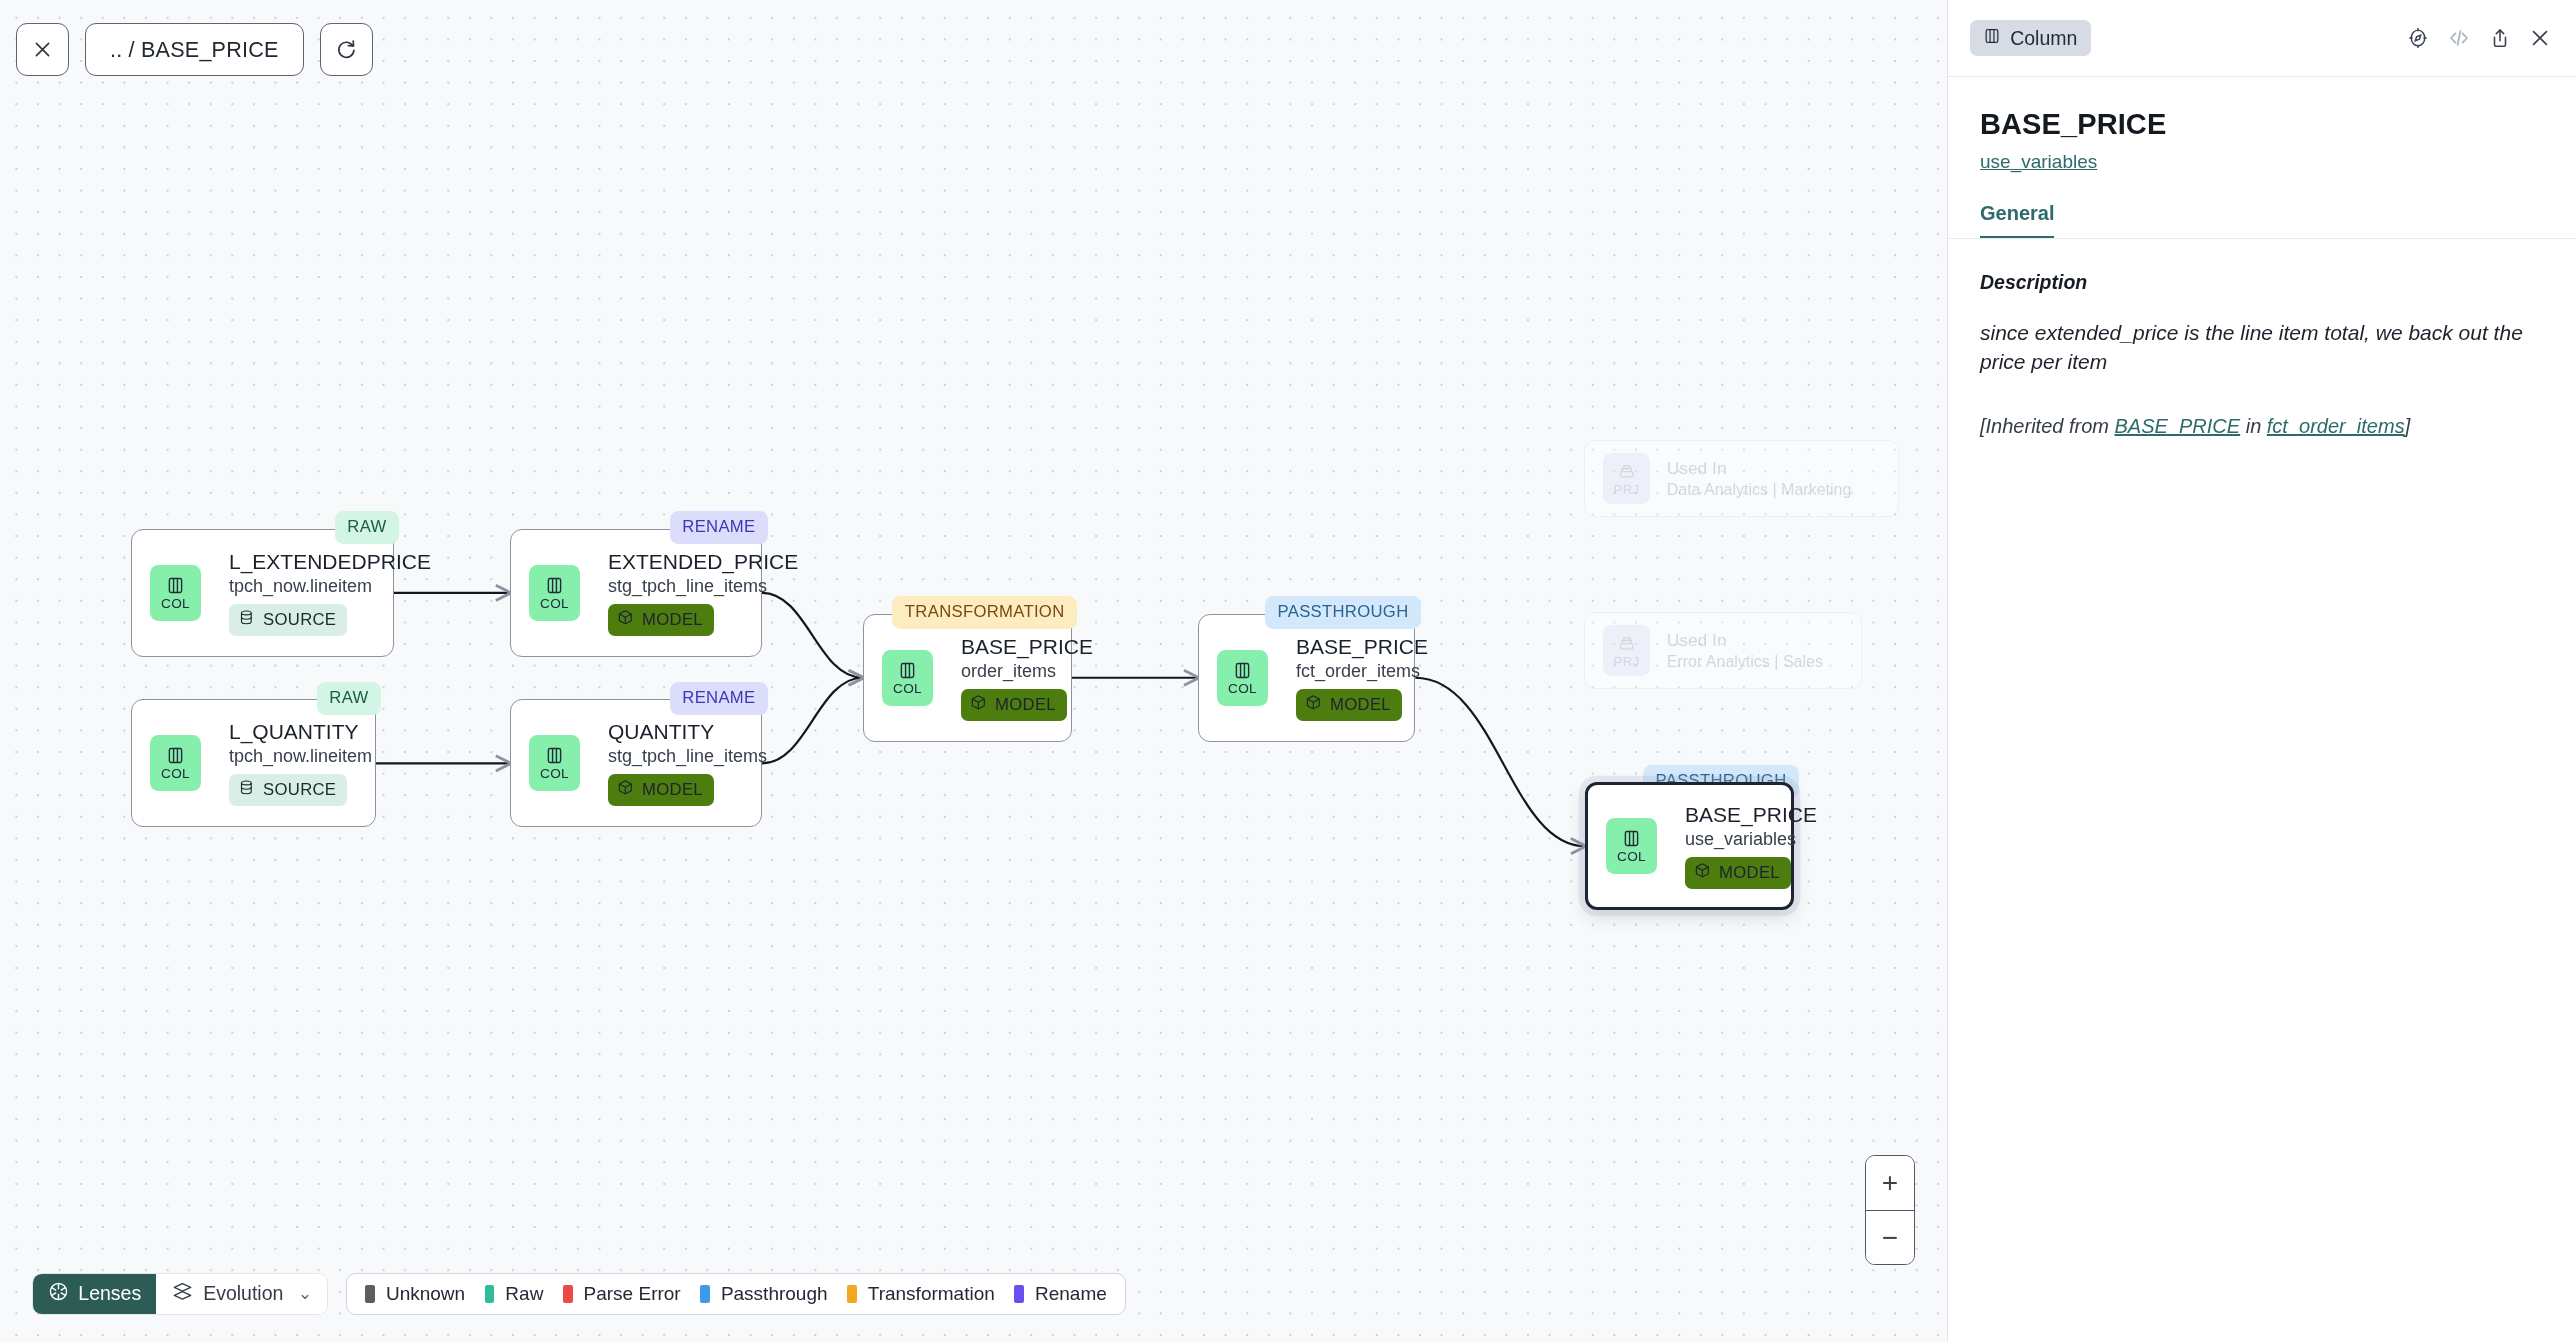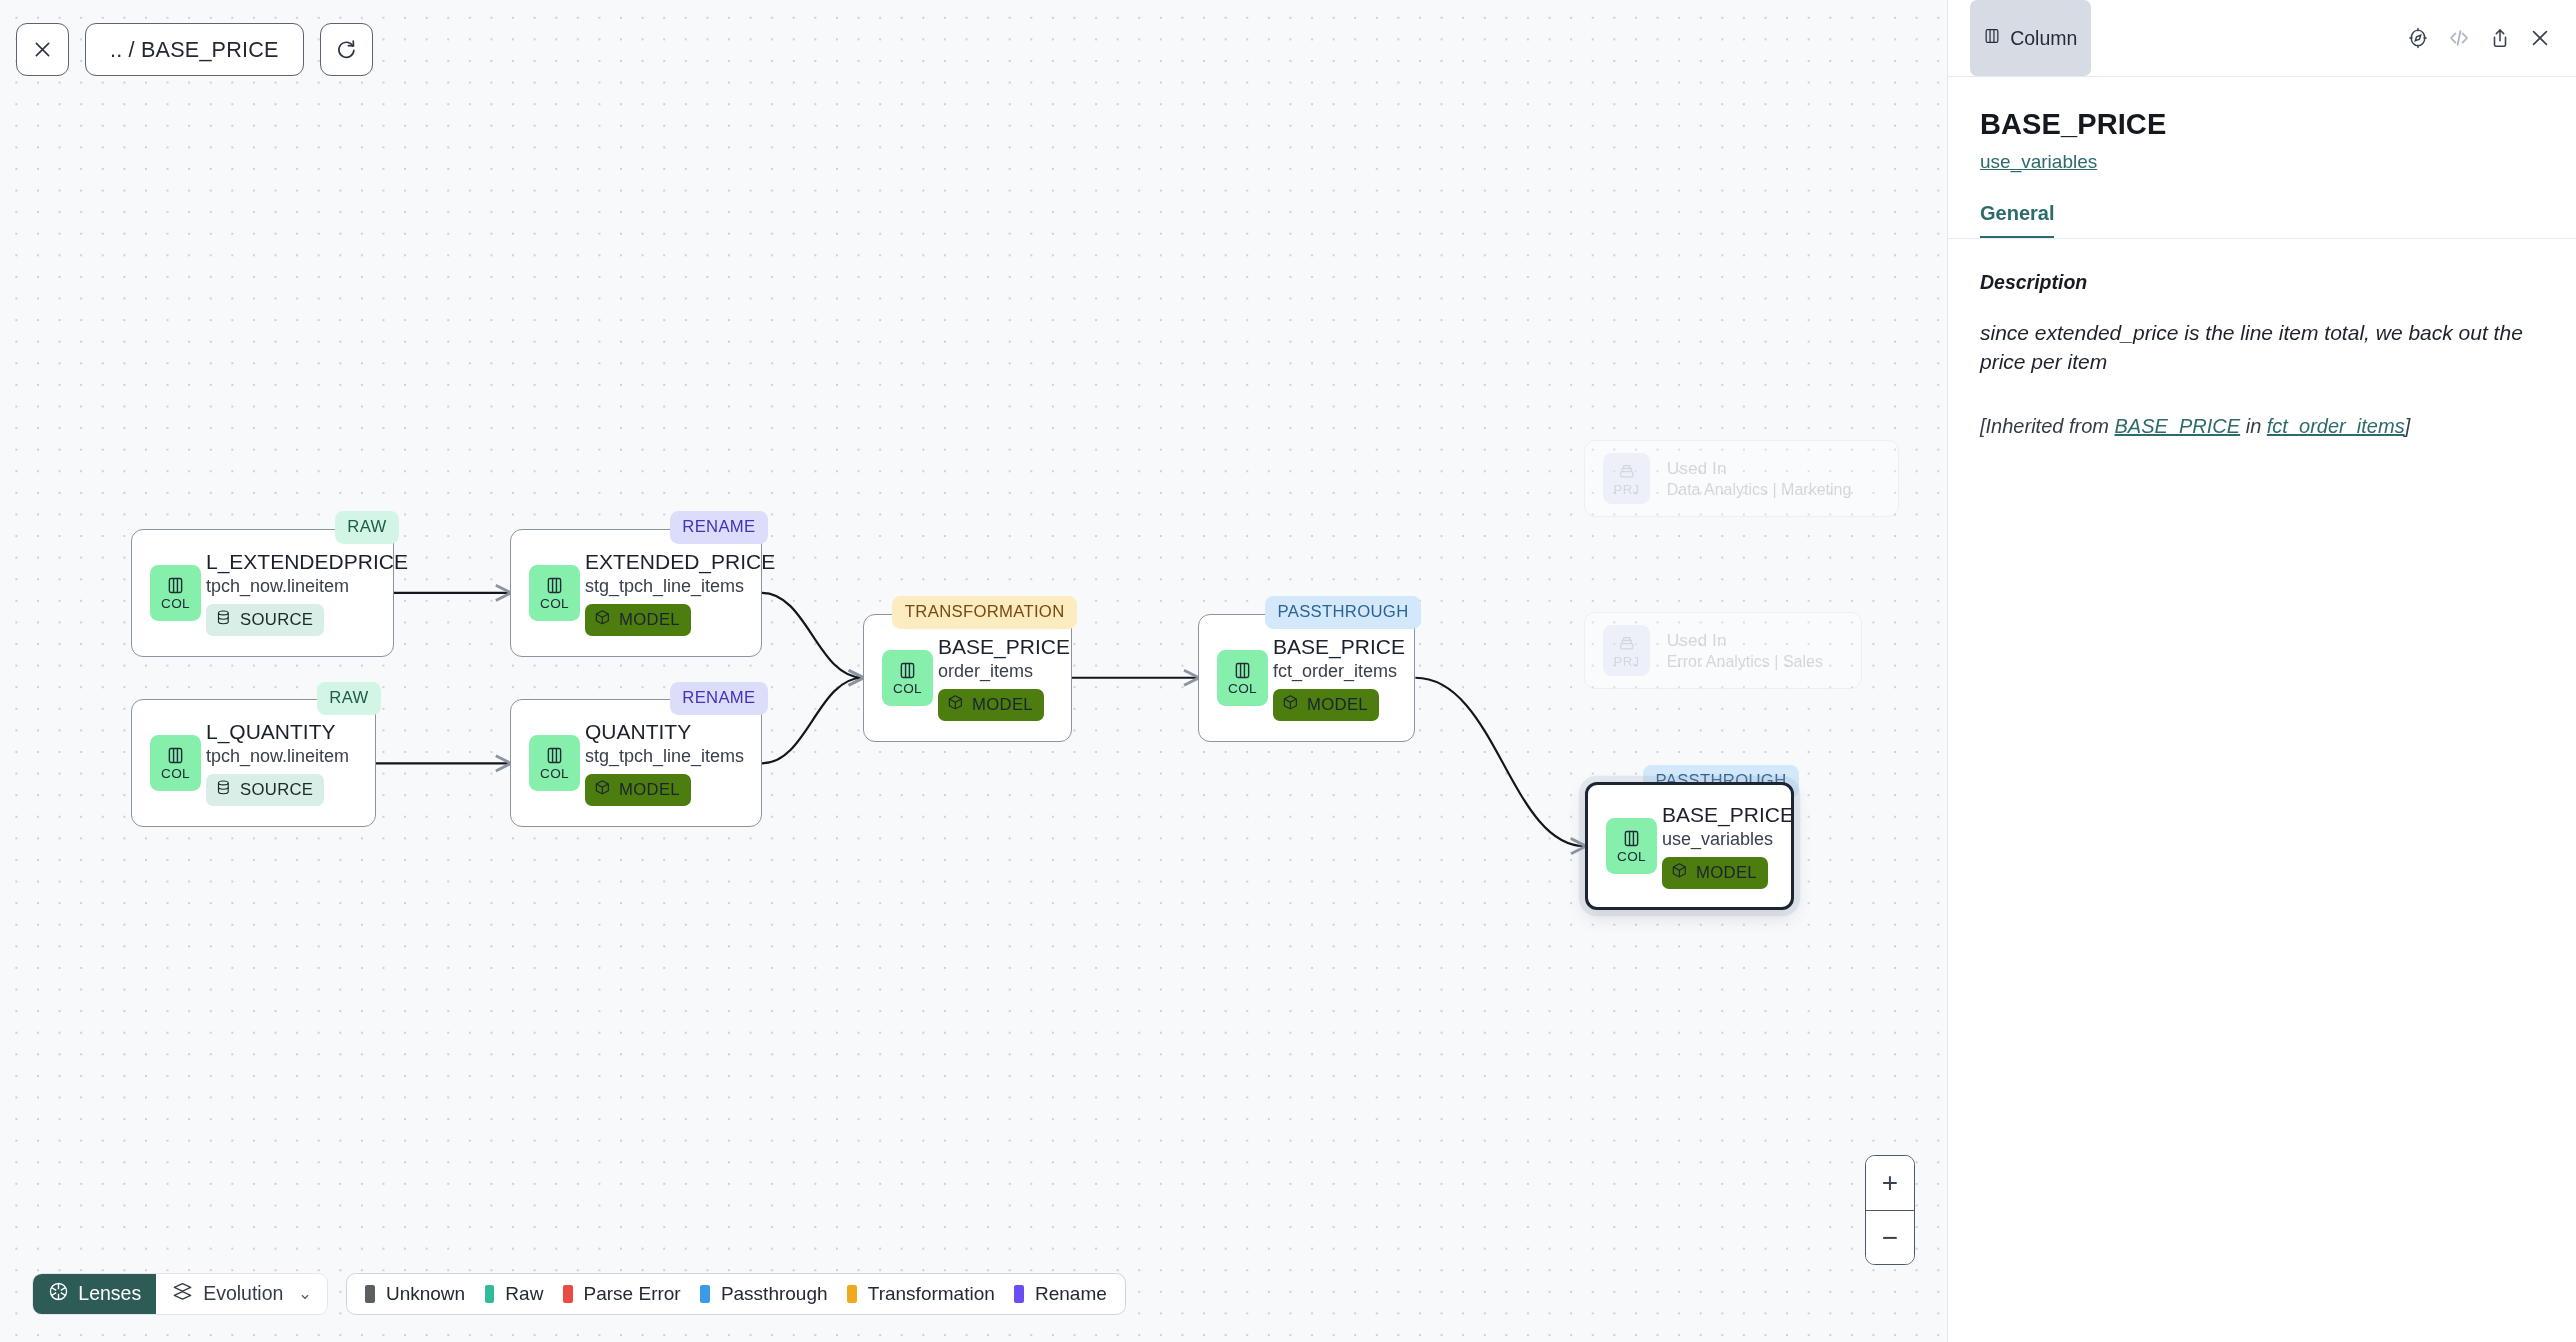--- a/index.html
+++ b/index.html
@@ -52,21 +52,21 @@
     box-shadow: 0 0 0 6.3px rgba(160,170,190,.20), 0 7px 18px rgba(60,70,90,.16);
     z-index: 26;
   }
   .node-icon {
     width: 51px; height: 56px;
     background: #86efac; border-radius: 8.4px;
     display: flex; flex-direction: column; align-items: center; justify-content: center;
     gap: 1.4px; flex: 0 0 auto; color: #242b38;
   }
   .node-icon .lbl { font-size: 13.6px; letter-spacing: 0.3px; line-height: 1; font-weight: 400; }
-  .node-body { margin-left: 5px; display: flex; flex-direction: column; align-items: flex-start; gap: 2.1px; }
+  .node-body { margin-left: 28px; display: flex; flex-direction: column; align-items: flex-start; gap: 2.1px; }
   .node-title { font-size: 21px; color: #1b212c; line-height: 1.12; white-space: nowrap; }
   .node-sub { font-size: 18px; color: #39404d; line-height: 1.15; white-space: nowrap; }
   .node-chip {
     margin-top: 5.6px;
     display: inline-flex; align-items: center; gap: 8.4px;
     border-radius: 7px; padding: 4.9px 11px 4.9px 9px;
     font-size: 16.7px; letter-spacing: 0.3px; white-space: nowrap;
   }
   .chip-source { background: #d8eee6; color: #1c2a2a; }
   .chip-model  { background: #4d7c0f; color: #1b2430; justify-content: space-between; }
@@ -135,21 +135,21 @@
   }
   .zoomctl button + button { border-top: 1.3px solid #4e5766; }
 
   
   .panel {
     position: relative; width: 629px; height: 1343px; background: #fff;
     border-left: 1px solid #e3e7ed; flex: 0 0 629px;
     display: flex; flex-direction: column;
   }
   .panel-head {
-    height: 77px; display: flex; justify-content: space-between;
+    height: 77px; display: flex; align-items: center; justify-content: space-between;
     padding: 0 25px 0 22px; border-bottom: 1px solid #e6eaf0;
   }
   .kind-chip {
     display: inline-flex; align-items: center; gap: 9px;
     background: #d7dbe3; color: #252c38; border-radius: 7px;
     padding: 6.3px 13.2px; font-size: 19.5px; cursor: pointer;
   }
   .panel-actions { display: flex; align-items: center; gap: 18px; color: #3a4250; }
   .panel-actions .act { cursor: pointer; display: flex; align-items: center; }
   .act.muted { color: #aeb6c3; }

